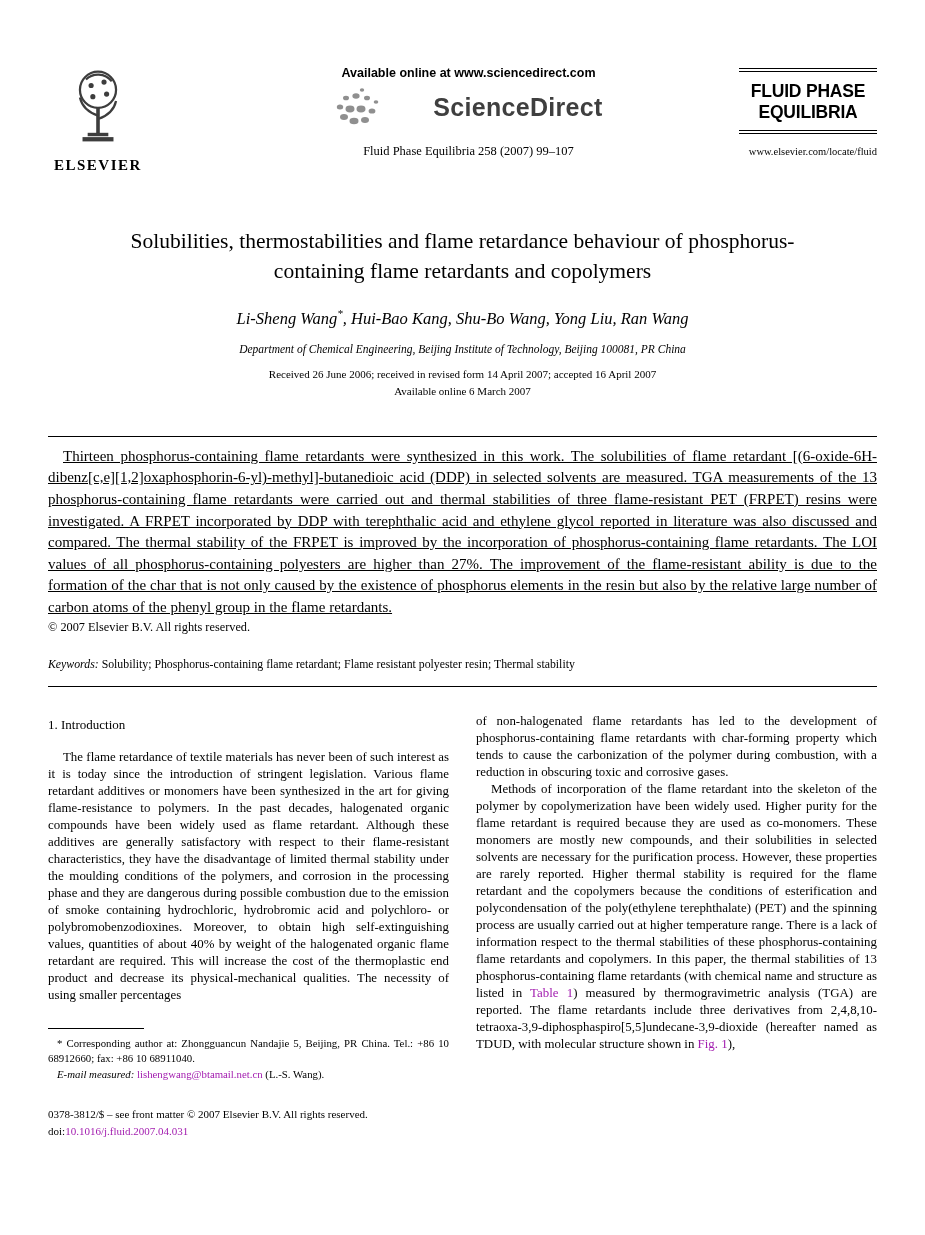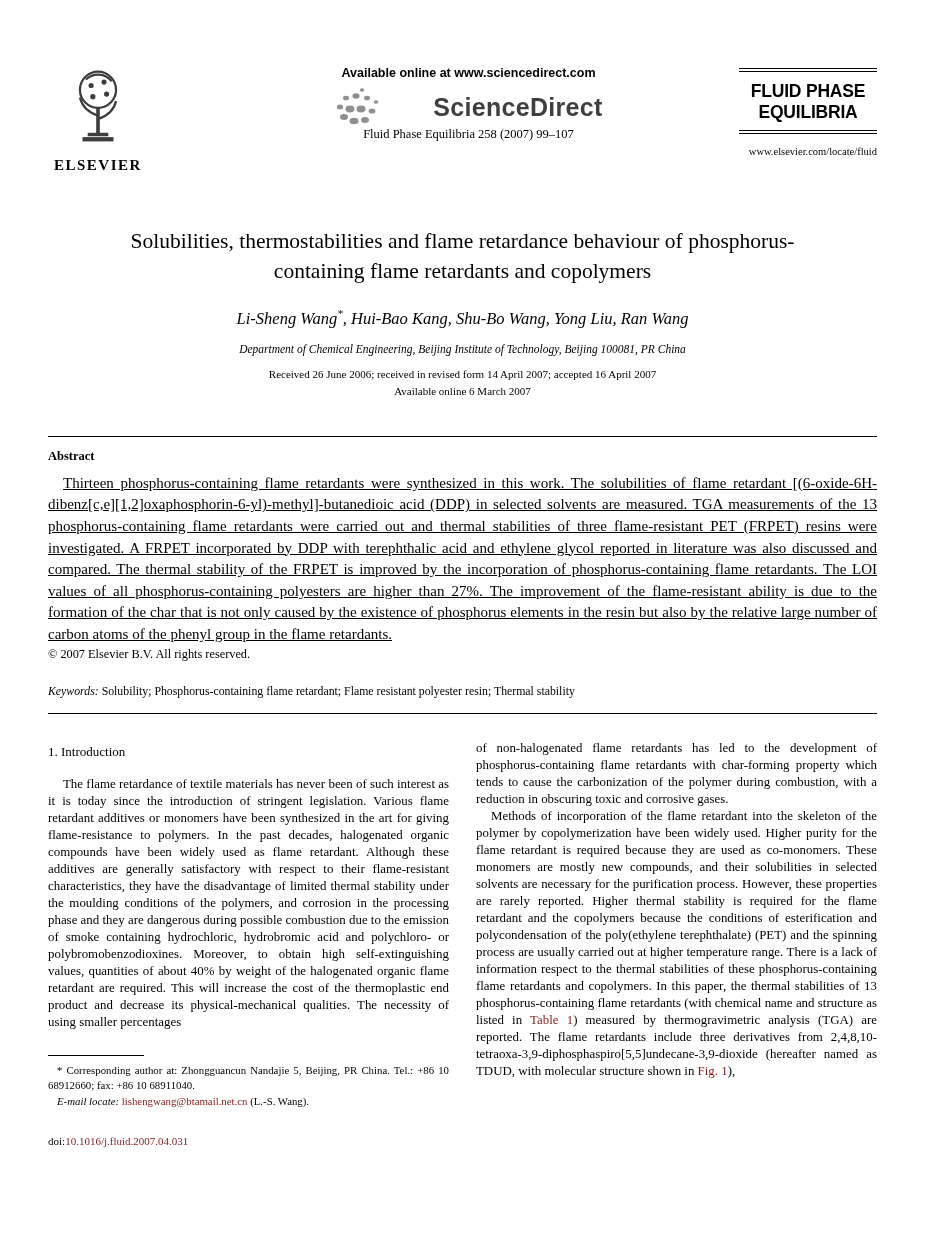--- a/index.html
+++ b/index.html
@@ -12,21 +12,21 @@
 
   
   .header { display:flex; align-items:flex-start; }
   .header-left { width:150px; }
   .elsevier-logo { width:96px; margin-left:6px; }
   .elsevier-word { font-size:15px; font-weight:bold; letter-spacing:1.5px; margin-top:3px; }
   .header-center { flex:1; text-align:center; padding-top:2px; }
   .available-online { font-family:"Liberation Sans", sans-serif; font-size:12.5px; font-weight:bold; }
   .sd-logo { display:flex; align-items:center; justify-content:center; gap:7px; margin-top:7px; }
   .sd-word { font-family:"Liberation Sans", sans-serif; font-weight:bold; font-size:25px; color:#3f3f3f; letter-spacing:0.3px;margin-left:46px; }
-  .citation { font-size:12.5px; }
+  .citation { font-size:12.5px; margin-top:17px; }
   .header-right { width:138px; padding-top:4px; }
   .rule-double { height:4px; border-top:1.6px solid #000; border-bottom:1px solid #000; }
   .journal-logo {
     text-align:center; font-family:"Liberation Sans", sans-serif;
     font-weight:900; font-size:17.5px; line-height:1.18; padding:9px 0 8px 0;
     letter-spacing:-0.2px;
   }
   .locate-url { font-size:10.5px; margin-top:12px; text-align:right; }
 
   
@@ -47,21 +47,21 @@
   .keywords { font-size:11.8px; margin-top:22px; }
   .keywords .kw-label { font-style:italic; }
 
   
   .columns { display:flex; gap:27px; margin-top:26px; }
   .col { width:401px; font-size:12.9px; line-height:1.32; text-align:justify; }
   .section-heading { font-weight:normal; font-size:13px; text-align:left; margin:3px 0 16px 0; }
   .col p.indent { text-indent:15px; }
   .col p + p { margin-top:0; }
 
-  .link { color:#7f1d1d; text-decoration:none; cursor:pointer; }
+  .link { color:#a21caf; text-decoration:none; cursor:pointer; }
 
   
   .footnote { margin-top:24px; font-size:10.8px; line-height:1.42; text-align:justify; }
   .footnote-rule { width:96px; border:0; border-top:1px solid #000; margin:0 0 7px 0; }
   .footnote p { text-indent:9px; }
   .email-label { font-style:italic; }
 
   
   .footer { margin-top:24px; font-size:11px; line-height:1.55; text-align:left; }
 </style>
@@ -138,53 +138,53 @@
 
   <div class="affiliation">Department of Chemical Engineering, Beijing Institute of Technology, Beijing 100081, PR China</div>
 
   <div class="dates">
     <div>Received 26 June 2006; received in revised form 14 April 2007; accepted 16 April 2007</div>
     <div>Available online 6 March 2007</div>
   </div>
 
   <hr class="rule rule-abstract">
 
-  <h2 class="abstract-heading">Abstract</h2>
   <p class="abstract-text">Thirteen phosphorus-containing flame retardants were synthesized in this work. The solubilities of flame retardant [(6-oxide-6H-dibenz[c,e][1,2]oxaphosphorin-6-yl)-methyl]-butanedioic acid (DDP) in selected solvents are measured. TGA measurements of the 13 phosphorus-containing flame retardants were carried out and thermal stabilities of three flame-resistant PET (FRPET) resins were investigated. A FRPET incorporated by DDP with terephthalic acid and ethylene glycol reported in literature was also discussed and compared. The thermal stability of the FRPET is improved by the incorporation of phosphorus-containing flame retardants. The LOI values of all phosphorus-containing polyesters are higher than 27%. The improvement of the flame-resistant ability is due to the formation of the char that is not only caused by the existence of phosphorus elements in the resin but also by the relative large number of carbon atoms of the phenyl group in the flame retardants.</p>
   <p class="abstract-copyright">© 2007 Elsevier B.V. All rights reserved.</p>
 
   <p class="keywords">
     <span class="kw-label">Keywords:</span><span>  Solubility; Phosphorus-containing flame retardant; Flame resistant polyester resin; Thermal stability</span>
   </p>
 
   <hr class="rule rule-keywords">
 
   <div class="columns">
 
     <div class="col">
       <h3 class="section-heading">1. Introduction</h3>
       <p class="indent">The flame retardance of textile materials has never been of such interest as it is today since the introduction of stringent legislation. Various flame retardant additives or monomers have been synthesized in the art for giving flame-resistance to polymers. In the past decades, halogenated organic compounds have been widely used as flame retardant. Although these additives are generally satisfactory with respect to their flame-resistant characteristics, they have the disadvantage of limited thermal stability under the moulding conditions of the polymers, and corrosion in the processing phase and they are dangerous during possible combustion due to the emission of smoke containing hydrochloric, hydrobromic acid and polychloro- or polybromobenzodioxines. Moreover, to obtain high self-extinguishing values, quantities of about 40% by weight of the halogenated organic flame retardant are required. This will increase the cost of the thermoplastic end product and decrease its physical-mechanical qualities. The necessity of using smaller percentages</p>
 
       <div class="footnote">
         <hr class="footnote-rule">
         <p>* Corresponding author at: Zhongguancun Nandajie 5, Beijing, PR China. Tel.: +86 10 68912660; fax: +86 10 68911040.</p>
         <p>
-          <span class="email-label">E-mail locate:</span>
+          <span class="email-label">E-mail measured:</span>
           <a class="link">lishengwang@btamail.net.cn</a><span> (L.-S. Wang).</span>
         </p>
       </div>
     </div>
 
     <div class="col">
       <p>of non-halogenated flame retardants has led to the development of phosphorus-containing flame retardants with char-forming property which tends to cause the carbonization of the polymer during combustion, with a reduction in obscuring toxic and corrosive gases.</p>
       <p class="indent">
         <span>Methods of incorporation of the flame retardant into the skeleton of the polymer by copolymerization have been widely used. Higher purity for the flame retardant is required because they are used as co-monomers. These monomers are mostly new compounds, and their solubilities in selected solvents are necessary for the purification process. However, these properties are rarely reported. Higher thermal stability is required for the flame retardant and the copolymers because the conditions of esterification and polycondensation of the poly(ethylene terephthalate) (PET) and the spinning process are usually carried out at higher temperature range. There is a lack of information respect to the thermal stabilities of these phosphorus-containing flame retardants and copolymers. In this paper, the thermal stabilities of 13 phosphorus-containing flame retardants (with chemical name and structure as listed in </span><a class="link">Table 1</a><span>) measured by thermogravimetric analysis (TGA) are reported. The flame retardants include three derivatives from 2,4,8,10-tetraoxa-3,9-diphosphaspiro[5,5]undecane-3,9-dioxide (hereafter named as TDUD, with molecular structure shown in </span><a class="link">Fig. 1</a><span>),</span>
       </p>
     </div>
   </div>
 
   <div class="footer">
+    <div>0378-3812/$ – see front matter © 2007 Elsevier B.V. All rights reserved.</div>
     <div>
       <span>doi:</span><a class="link">10.1016/j.fluid.2007.04.031</a>
     </div>
   </div>
 
 </div>
 
 </body></html>

